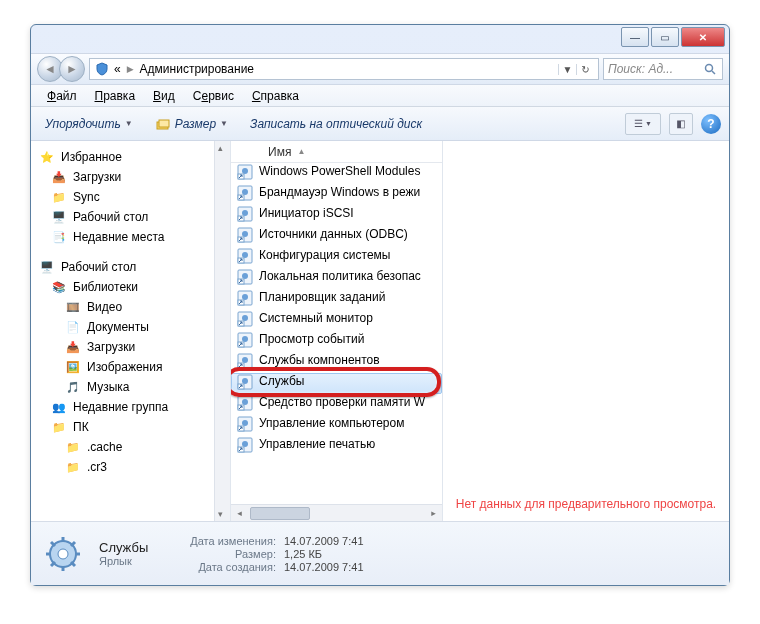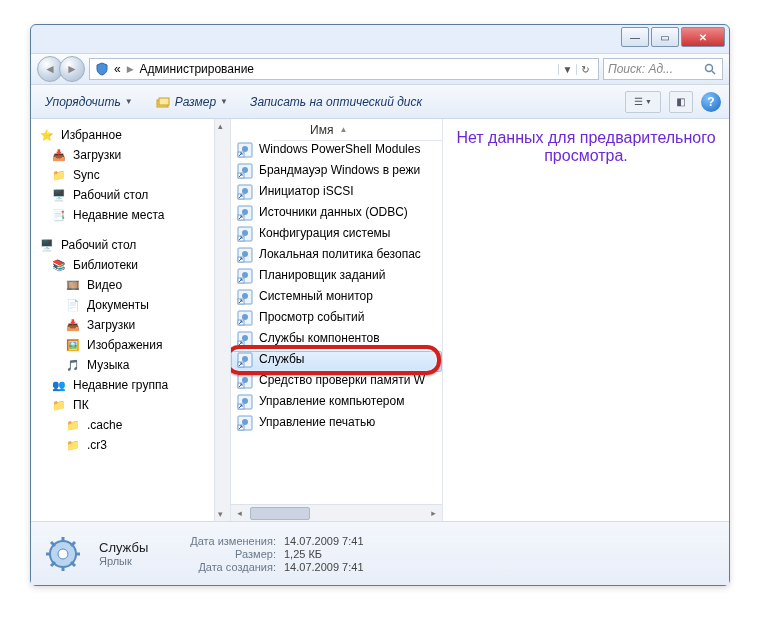--- a/index.html
+++ b/index.html
@@ -32,30 +32,30 @@
 .tree-item { display: flex; align-items: center; gap: 6px; padding: 2px 6px 2px 20px; height: 20px; white-space: nowrap; }
 .tree-item.root { padding-left: 8px; font-weight: normal; }
 .tree-item.l2 { padding-left: 34px; }
 .tree-gap { height: 10px; }
 .ic { width: 16px; height: 16px; display: inline-flex; align-items: center; justify-content: center; font-size: 11px; flex-shrink: 0; }
 .sidebar-scroll { position: absolute; right: 0; top: 0; bottom: 0; width: 16px; background: #f0f2f6; border-left: 1px solid #dde2ea; }
 .sidebar-scroll::before { content: "▴"; position: absolute; top: 2px; left: 3px; font-size: 9px; color: #777; }
 .sidebar-scroll::after { content: "▾"; position: absolute; bottom: 2px; left: 3px; font-size: 9px; color: #777; }
 .main { flex: 1; display: flex; min-width: 0; }
 .filelist { width: 212px; border-right: 1px solid #e0e6ee; display: flex; flex-direction: column; position: relative; }
-.colhead { height: 22px; border-bottom: 1px solid #e4e8ee; display: flex; align-items: center; padding-left: 37px; font-size: 12px; color: #333; gap: 6px; margin-left: 42px; }
+.colhead { height: 22px; border-bottom: 1px solid #e4e8ee; display: flex; align-items: center; padding-left: 37px; font-size: 12px; color: #333; gap: 6px; }
 .colhead .sort { font-size: 8px; color: #888; }
 .rows { flex: 1; overflow: hidden; position: relative; }
 .row { display: flex; gap: 6px; padding: 1px 6px; height: 21px; font-size: 12px; white-space: nowrap; overflow: hidden; }
 .row.selected { background: linear-gradient(#e4f0fd,#cfe5fb); border: 1px solid #9cc5ef; border-radius: 2px; padding: 0 5px; height: 21px; }
 .highlight-ring { position: absolute; border: 4px solid #d41f1f; border-radius: 14px; pointer-events: none; box-shadow: 0 1px 2px rgba(0,0,0,0.3), inset 0 0 3px rgba(255,255,255,0.6); }
 .hscroll { height: 17px; background: #f0f2f6; border-top: 1px solid #dde2ea; display: flex; align-items: center; }
 .hscroll .harr { width: 17px; text-align: center; font-size: 9px; color: #777; }
 .hscroll .thumb { width: 60px; height: 13px; background: #cbd4e0; border: 1px solid #aeb9c8; border-radius: 2px; margin-left: 2px; }
-.preview { flex: 1; display: flex; align-items: flex-start; justify-content: center; font-size: 16px; color: #6d28d9; padding: 10px; text-align: center; }
+.preview { flex: 1; display: flex; align-items: flex-end; justify-content: center; font-size: 12px; color: #ef4444; padding: 10px; text-align: center; }
 .details { height: 64px; border-top: 1px solid #d6dde8; background: linear-gradient(#f3f7fc,#e8eef8); display: flex; align-items: center; padding: 4px 10px; gap: 14px; font-size: 11px; color: #444; }
 .details .bigicon { width: 44px; height: 44px; display: flex; align-items: center; justify-content: center; }
 .details .meta { display: grid; grid-template-columns: auto auto auto auto; column-gap: 8px; row-gap: 1px; align-items: center; margin-left: 28px; }
 .details .meta .lbl { color: #6b7888; text-align: right; }
 .details .title-col { display: flex; flex-direction: column; }
 .details .title-col .t { font-size: 13px; color: #222; }
 .details .title-col .s { color: #6b7888; }
 svg { display: block; }
 </style>
 </head>
@@ -92,20 +92,27 @@
       <span>Поиск: Ад...</span>
       <span class="ic" style="margin-left:auto">
         <svg width="12" height="12" viewBox="0 0 12 12">
             <circle cx="5" cy="5" r="3.5" fill="none" stroke="#6a8ab0" stroke-width="1.5"></circle>
             <line x1="8" y1="8" x2="11" y2="11" stroke="#6a8ab0" stroke-width="1.5"></line>
           </svg>
       </span>
     </div>
   </div>
 
+  <div class="menubar">
+    <span><u>Ф</u>айл</span>
+    <span><u>П</u>равка</span>
+    <span><u>В</u>ид</span>
+    <span>С<u>е</u>рвис</span>
+    <span><u>С</u>правка</span>
+  </div>
 
   <div class="toolbar">
     <div class="toolbtn">
       <span>Упорядочить</span>
         <span class="dd">▼</span>
     </div>
     <div class="toolbtn">
       <span class="ic">
         <svg width="14" height="14" viewBox="0 0 14 14">
             <rect x="1" y="5" width="11" height="7" fill="#f7d56a" stroke="#c9a020"></rect>

